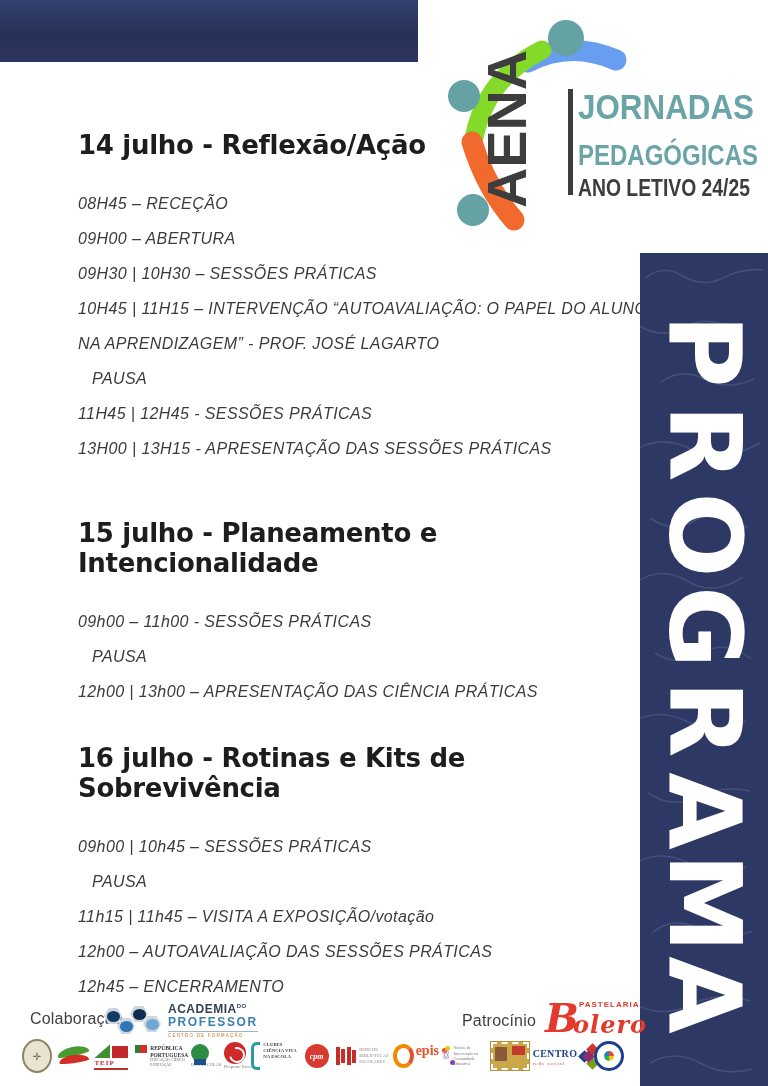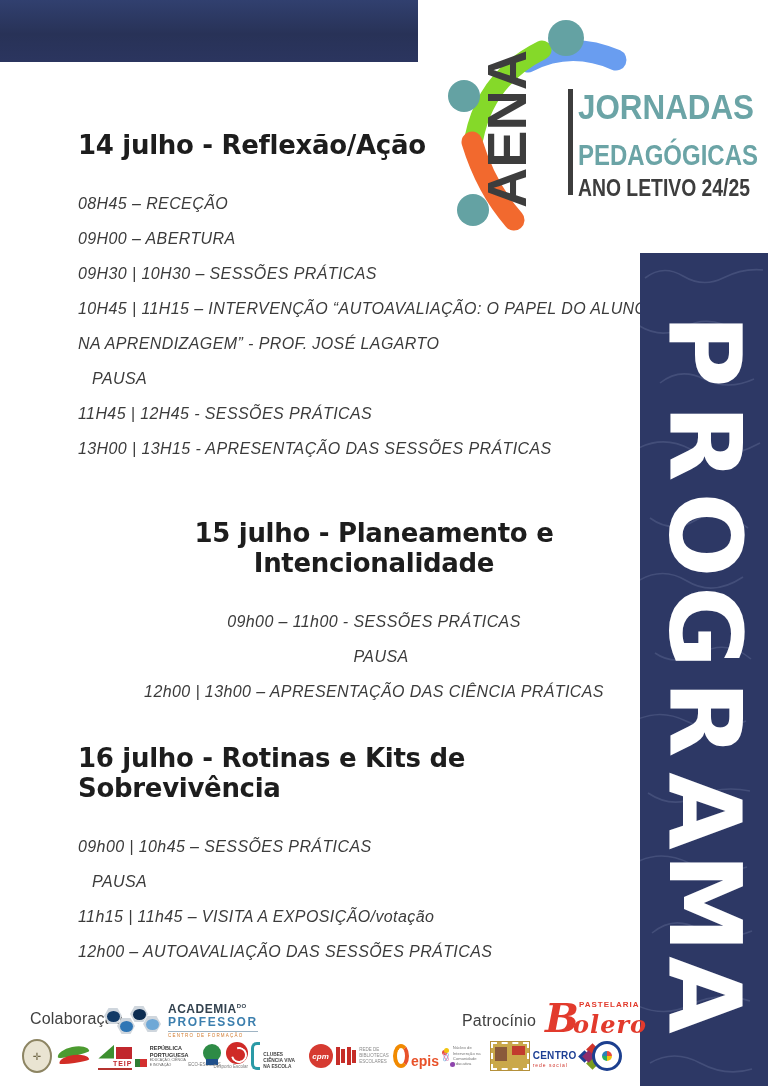--- a/index.html
+++ b/index.html
@@ -20,21 +20,21 @@
   
   .day{position:absolute;left:38px;width:592px;color:#3b3b3b;margin-left:40px;}
   .day-title{
     margin:0;font-size:26px;font-weight:bold;letter-spacing:-0.3px;
     color:#1d1d1d;font-family:"DejaVu Sans",sans-serif;
   }
   .items{margin-top:26px;font-style:italic;}
   .item{font-size:16px;line-height:35px;letter-spacing:0.4px;color:#3b3b3b;}
   .item.indent{padding-left:14px;}
   #day1{top:130px;}
-  #day2{top:518px;text-align:center;}
+  #day2{top:518px;}
   #day3{top:743px;}
 
   
   .banner{
     position:absolute;left:640px;top:253px;width:128px;height:833px;
     background:#2d3865;overflow:hidden;
   }
   .banner-pattern{position:absolute;inset:0;width:100%;height:100%;}
   .banner-pattern path{fill:none;stroke:#7e88b0;stroke-opacity:0.28;stroke-width:1.6px;}
   .banner-text{
@@ -83,21 +83,21 @@
   .bolero-rest{
     position:absolute;left:28px;top:12px;font-family:"DejaVu Serif",serif;font-style:italic;
     font-size:24px;font-weight:bold;color:#e23a2c;letter-spacing:1px;
   }
 
   
   .logo-strip{
     position:absolute;left:22px;top:1040px;width:600px;height:32px;
     display:flex;align-items:center;justify-content:space-between;
   }
-  .plogo{position:relative;flex:0 0 auto;display:flex;flex-direction:column;align-items:flex-end;justify-content:center;}
+  .plogo{position:relative;flex:0 0 auto;display:flex;flex-direction:column;align-items:flex-start;justify-content:center;font-family:Liberation Serif, serif;}
   .tiny{font-size:4.5px;line-height:1.15;color:#7a7a7a;text-align:center;white-space:nowrap;}
 
   .oval-emblem{width:26px;height:30px;border-radius:50%;background:#e9e4d2;border:2px solid #8d8563;
     display:flex;align-items:center;justify-content:center;}
   .oval-emblem::after{content:"✛";font-size:10px;color:#6f6747;}
 
   .swoosh{width:36px;height:26px;position:relative;}
   .swoosh i{position:absolute;display:block;border-radius:50% 50% 50% 50%/80% 80% 20% 20%;}
   .swoosh .s1{left:2px;top:4px;width:32px;height:9px;background:#4c9b30;transform:rotate(-12deg);}
   .swoosh .s2{left:4px;top:12px;width:30px;height:8px;background:#d22d26;transform:rotate(-8deg);}
@@ -223,20 +223,21 @@
   </section>
 
   <section class="day" id="day3">
     <h2 class="day-title">16 julho - Rotinas e Kits de Sobrevivência</h2>
     <div class="items">
 
     <div class="item">09h00 | 10h45 – SESSÕES PRÁTICAS</div>
         <div class="item indent">PAUSA</div>
         <div class="item">11h15 | 11h45 – VISITA A EXPOSIÇÃO/votação</div>
         <div class="item">12h00 – AUTOAVALIAÇÃO DAS SESSÕES PRÁTICAS</div>
+        <div class="item">12h45 – ENCERRAMENTO</div>
       </div>
   </section>
 
   <aside class="banner">
     <svg class="banner-pattern" viewBox="0 0 128 833" preserveAspectRatio="none">
       <path d="M5 25 q18 -14 38 -2 t40 2 t40 -8"></path>
       <path d="M-5 70 q25 18 50 4 t55 6"></path>
       <path d="M20 130 q20 -16 44 -4 t50 0"></path>
       <path d="M-10 200 q30 -20 60 -4 t70 -6"></path>
       <path d="M10 265 q22 16 46 2 t52 8"></path>

